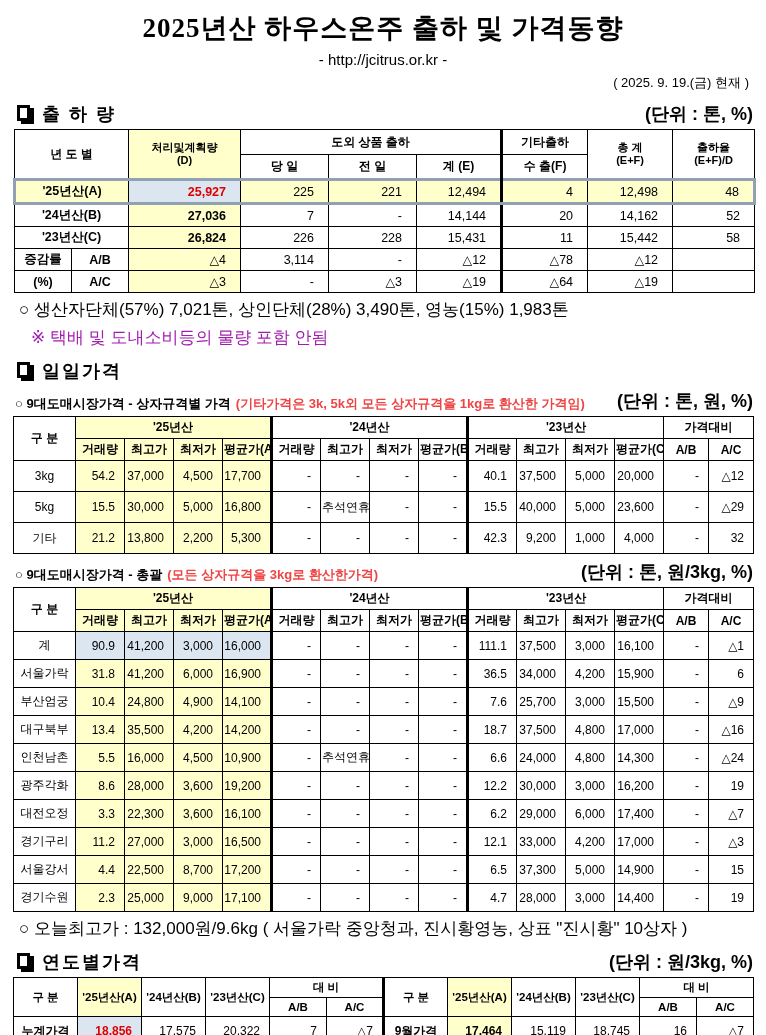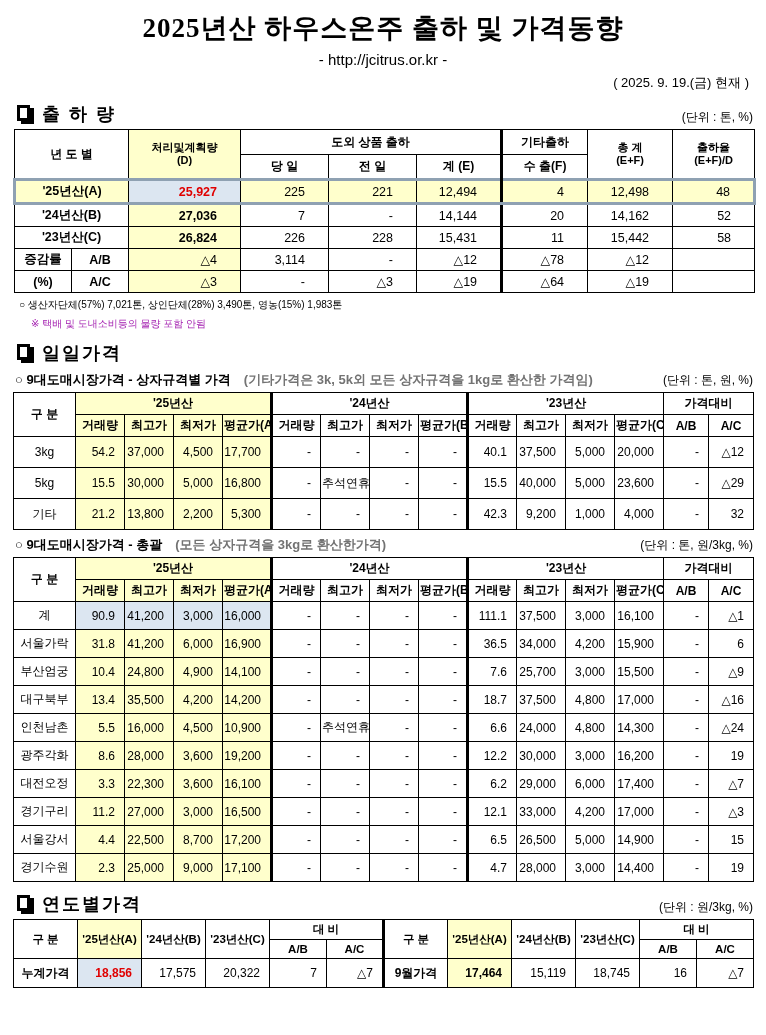--- a/index.html
+++ b/index.html
@@ -16,58 +16,58 @@
            font-family:"Liberation Serif","DejaVu Serif",serif; }
   .url   { text-align:center; font-size:15px; margin-top:5px; }
   .date  { text-align:right; font-size:13px; margin-top:6px; padding-right:4px; }
 
   
   .sec-head { display:flex; justify-content:space-between; align-items:flex-end; margin-top:10px; margin-bottom:3px; }
   .sec-left { display:flex; align-items:center; }
   .sec-ico  { width:13px; height:16px; border:3px solid #000; background:#fff;
               box-shadow:4px 3px 0 0 #000; margin:0 12px 2px 4px; display:inline-block; }
   .sec-title{ font-size:18px; font-weight:bold; letter-spacing:2px; }
-  .unit     { font-size:12px; font-weight:normal; }
-
-  .subhead { display:flex; align-items:flex-end; margin:6px 0 3px 2px; font-size:13px;gap:8px; }
+  .unit     { font-size:18px; font-weight:bold; }
+
+  .subhead { display:flex; align-items:flex-end; margin:6px 0 3px 2px; font-size:13px; }
   .sub-label{ font-weight:bold; }
-  .sub-note { color:#737373; font-weight:bold; margin-left:5px; }
+  .sub-note { color:#ef4444; font-weight:bold; margin-left:5px; }
   .subhead .unit { margin-left:auto; }
 
   
   table { border-collapse:collapse; table-layout:fixed; width:740px; background:#fff; }
   th, td { border:1px solid #000; font-size:12px; overflow:hidden; white-space:nowrap; }
   th { font-weight:bold; text-align:center; padding:2px 1px; }
   td.c-lab { text-align:center; padding:2px 2px; }
   td.num { text-align:right; padding:2px 9px 2px 1px; }
   .yl  { background:#FFFFCC; }
   .bl  { background:#DCE6F1; }
   .red { color:#E00000; }
   .b   { font-weight:bold; }
   .tl  { border-left:3px solid #000; }
   .tr2 { border-right:3px solid #000; }
 
   .t1 th { height:25px; }
   .t1 td { height:22px; font-size:12.5px; }
-  .t1 td.num { padding-right:23px; }
+  .t1 td.num { padding-right:14px; }
   tr.row-a td { border-top:3px solid #8FA1B2; border-bottom:3px solid #8FA1B2; }
   tr.row-a td:first-child { border-left:3px solid #8FA1B2; }
   tr.row-a td:last-child  { border-right:3px solid #8FA1B2; }
 
   .t2 th { height:21px; }
   .t2 td { height:31px; }
   .t3 td { height:28px; }
 
   .t4 th { height:19px; font-size:11.5px; }
   .t4 td { height:29px; }
 
   .hline { font-size:11px; line-height:13px; }
 
   
-  .note { font-size:10px; margin:5px 0 0 6px; }
+  .note { font-size:17px; margin:5px 0 0 6px; }
   .note.red-note { color:#a21caf; margin-left:18px; }
 </style>
 </head>
 <body>
 
 <div class="page">
 
   <div class="title">2025년산 하우스온주 출하 및 가격동향</div>
   <div class="url">- http://jcitrus.or.kr -</div>
   <div class="date">( 2025. 9. 19.(금) 현재 )</div>
@@ -477,21 +477,21 @@
           <td class="c-lab">서울강서</td>
           <td class="num yl">4.4</td>
           <td class="num yl">22,500</td>
           <td class="num yl">8,700</td>
           <td class="num yl tr2">17,200</td>
           <td class="num">-</td>
           <td class="num">-</td>
           <td class="num">-</td>
           <td class="num tr2">-</td>
           <td class="num">6.5</td>
-          <td class="num">26,500</td>
+          <td class="num">37,300</td>
           <td class="num">5,000</td>
           <td class="num">14,900</td>
           <td class="num">-</td>
           <td class="num">15</td>
         </tr>
         <tr>
           <td class="c-lab">경기수원</td>
           <td class="num yl">2.3</td>
           <td class="num yl">25,000</td>
           <td class="num yl">9,000</td>
@@ -503,20 +503,21 @@
           <td class="num">4.7</td>
           <td class="num">28,000</td>
           <td class="num">3,000</td>
           <td class="num">14,400</td>
           <td class="num">-</td>
           <td class="num">19</td>
         </tr>
       </tbody>
   </table>
 
+  <div class="note">○ 오늘최고가 : 132,000원/9.6kg ( 서울가락 중앙청과, 진시황영농,  상표 "진시황"  10상자 )</div>
 
   <div class="sec-head">
     <span class="sec-left">
       <span class="sec-ico"></span>
       <span class="sec-title">연도별가격</span>
     </span>
     <span class="unit">(단위 : 원/3kg, %)</span>
   </div>
 
   <table class="t4">

